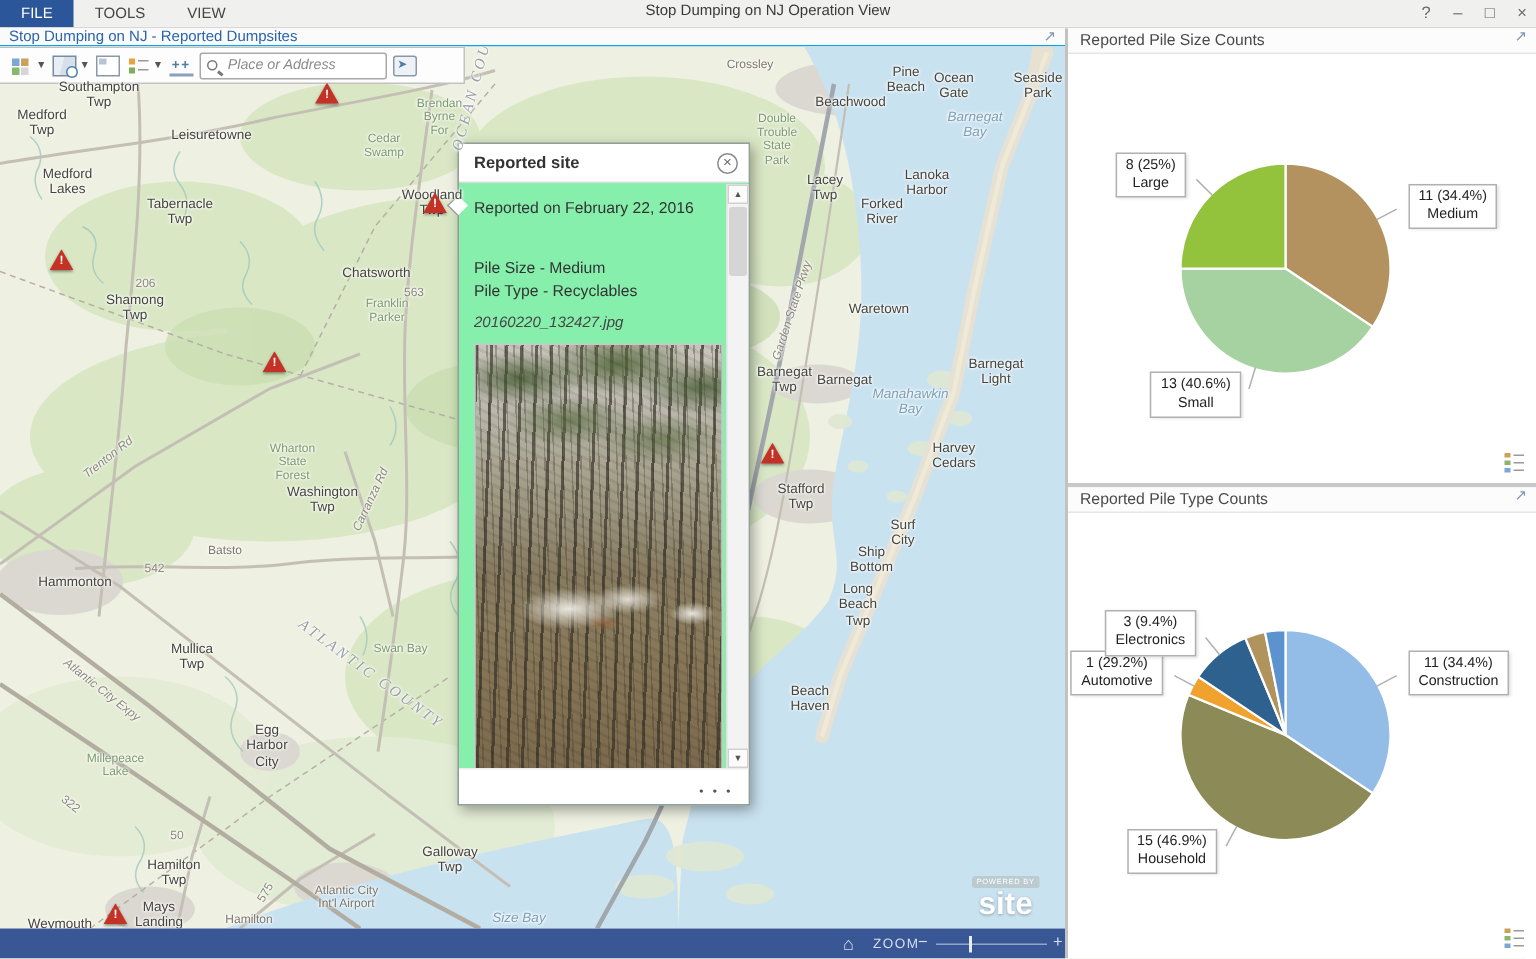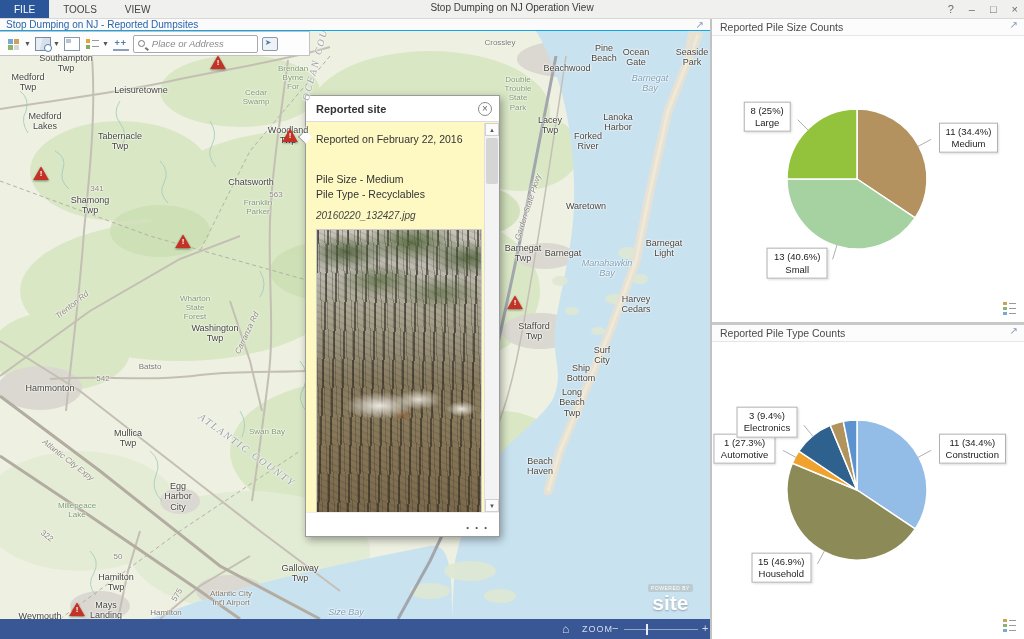--- a/index.html
+++ b/index.html
@@ -73,21 +73,21 @@
     border-radius:2px; display:flex; align-items:center; padding-left:18px; }
   .mag { position:absolute; left:4px; top:4px; width:7px; height:7px; border:1.5px solid #777; border-radius:50%; }
   .mag::after { content:""; position:absolute; left:6px; top:7px; width:4px; height:1.5px; background:#777; transform:rotate(40deg); }
   .searchbox input { border:none; outline:none; width:100px; font-size:9.5px; font-style:italic; color:#333;
     font-family:"Liberation Sans", sans-serif; background:transparent; }
   .searchbox input::placeholder { color:#8a8a8a; font-style:italic; }
   .ic-track { border:1px solid #8a98a8; border-radius:2px; background:#eef2f7; }
   .ic-track::before { content:"➤"; position:absolute; left:2px; top:0px; font-size:8px; color:#4f7ba8; }
 
   
-  .popup { position:absolute; left:305px; top:64px; width:195px; height:442px; background:#fef9c3;
+  .popup { position:absolute; left:305px; top:64px; width:195px; height:442px; background:#86efac;
     border:1px solid #9a9a9a; box-shadow:2px 3px 8px rgba(0,0,0,.35); }
   .popup .pointer { position:absolute; left:-6px; top:36px; width:10px; height:10px; background:#fff;
     border-left:1px solid #9a9a9a; border-bottom:1px solid #9a9a9a; transform:rotate(45deg); }
   .popup-title { position:absolute; left:0; top:0; right:0; height:26px; border-bottom:1px solid #dcdcdc;
     font-size:11px; font-weight:bold; color:#333; line-height:26px; padding-left:10px; background:#fff; }
   .popup-close { position:absolute; right:7px; top:6px; width:14px; height:14px; border:1px solid #8a8a8a;
     border-radius:50%; color:#6a6a6a; font-size:10px; line-height:12px; text-align:center; cursor:pointer; background:#fff; }
   .popup-body { position:absolute; left:0; top:27px; right:15px; bottom:24px; padding:10px 0 0 10px;
     font-size:10.5px; color:#333; overflow:hidden; }
   .pb-line { margin-bottom:3px; }
@@ -420,21 +420,21 @@
         <span class="map-lbl town" style="left: 572px; top: 372px;">Long
 Beach
 Twp</span>
         <span class="map-lbl town" style="left: 540px; top: 435px;">Beach
 Haven</span>
         <span class="map-lbl water" style="left: 346px; top: 581px;">Size Bay</span>
         <span class="map-lbl forest" style="left: 267px; top: 401px;">Swan Bay</span>
         <span class="map-lbl roadname" style="left: 72px; top: 274px; transform: translate(-50%, -50%) rotate(-38deg);">Trenton Rd</span>
         <span class="map-lbl roadname" style="left: 68px; top: 429px; transform: translate(-50%, -50%) rotate(38deg);">Atlantic City Expy</span>
         <span class="map-lbl roadname" style="left: 247px; top: 302px; transform: translate(-50%, -50%) rotate(-65deg);">Carranza Rd</span>
-        <span class="map-lbl roadnum" style="left: 97px; top: 158px;">341</span>
+        <span class="map-lbl roadnum" style="left: 97px; top: 158px;">206</span>
         <span class="map-lbl roadnum" style="left: 276px; top: 164px;">563</span>
         <span class="map-lbl roadnum" style="left: 103px; top: 348px;">542</span>
         <span class="map-lbl roadnum" style="left: 118px; top: 526px;">50</span>
         <span class="map-lbl roadnum" style="left: 47px; top: 505px; transform: translate(-50%, -50%) rotate(38deg);">322</span>
         <span class="map-lbl roadnum" style="left: 177px; top: 564px; transform: translate(-50%, -50%) rotate(-60deg);">575</span>
         <div class="marker" style="left: 218px; top: 34px;">
           <span class="tri"></span>
           <span class="ex">!</span>
         </div>
         <div class="marker" style="left: 290px; top: 107px;">
@@ -529,21 +529,21 @@
             <i></i>
             <i></i>
           </div>
       <div class="pie-label" style="top: 106.517px; left: 226.609px;">
             <div>11 (34.4%)</div>
             <div>Construction</div>
           </div><div class="pie-label" style="top: 225.609px; left: 99.5171px; transform: translate(-100%, -50%);">
             <div>15 (46.9%)</div>
             <div>Household</div>
           </div><div class="pie-label" style="top: 106.517px; left: 63.3909px; transform: translate(-100%, -50%);">
-            <div>1 (27.3%)</div>
+            <div>1 (29.2%)</div>
             <div>Automotive</div>
           </div><div class="pie-label" style="top: 79.9751px; left: 85.1734px; transform: translate(-100%, -50%);">
             <div>3 (9.4%)</div>
             <div>Electronics</div>
           </div></div>
     </div>
   </div>
 </div>
 
 </body></html>

